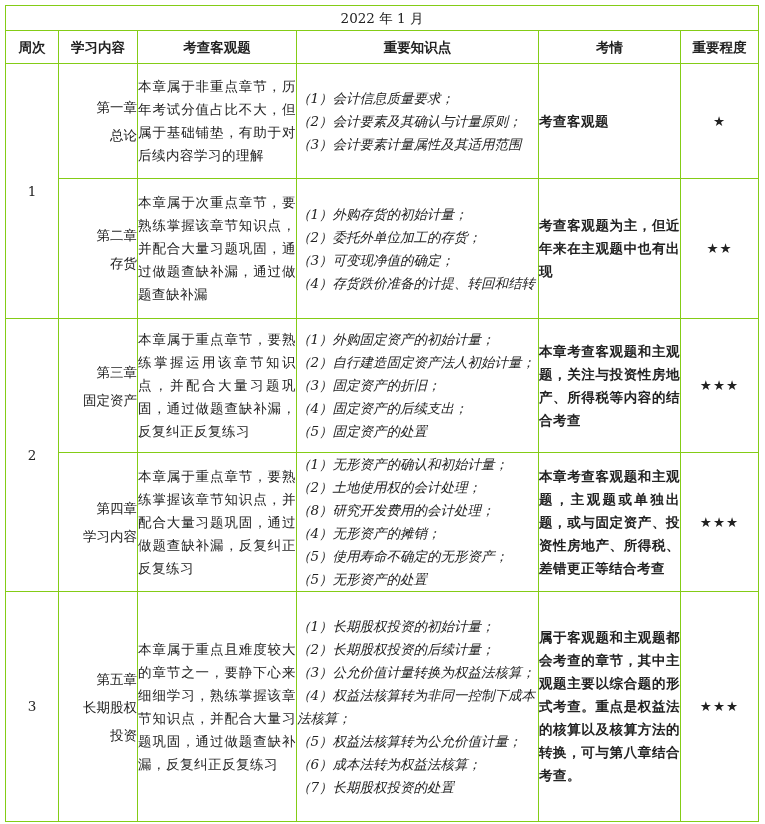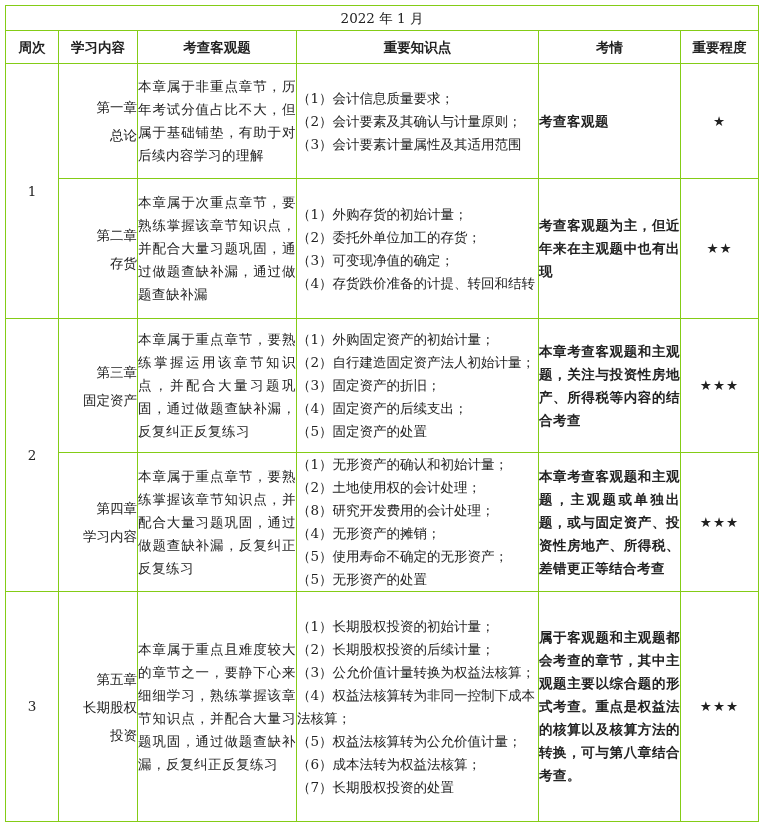--- a/index.html
+++ b/index.html
@@ -14,21 +14,21 @@
     font-size: 13.5px; line-height: 23px;
   }
   .title-cell { height: 24px; text-align: center; font-size: 13.5px; font-weight: normal; }
   th.hdr { height: 32px; font-family: "DejaVu Sans", "Liberation Sans", sans-serif;
            font-weight: bold; font-size: 13.5px; }
   td.week { text-align: center; vertical-align: middle; }
   td.chapter { text-align: right; }
   td.chapter span { display: block; line-height: 28px; }
   td.reminder { padding: 0 4px 0 6px; text-align: justify; text-justify: inter-character; letter-spacing: 0.5px; }
   td.points { padding: 0 4px 0 4px; }
-  td.points div { line-height: 23px; }
+  td.points div { line-height: 23px; font-style: italic; }
   td.exam { padding: 0 6px 0 8px; text-align: justify; letter-spacing: 0.5px; font-weight: bold; }
   td.stars { text-align: center; font-family: "DejaVu Sans", sans-serif; font-size: 16px; letter-spacing: 1px; }
   tr.r1 td { height: 114px; }
   tr.r2 td { height: 139px; }
   tr.r3 td { height: 133px; }
   tr.r4 td { height: 138px; }
   tr.r5 td { height: 229px; }
 </style>
 </head>
 <body>

